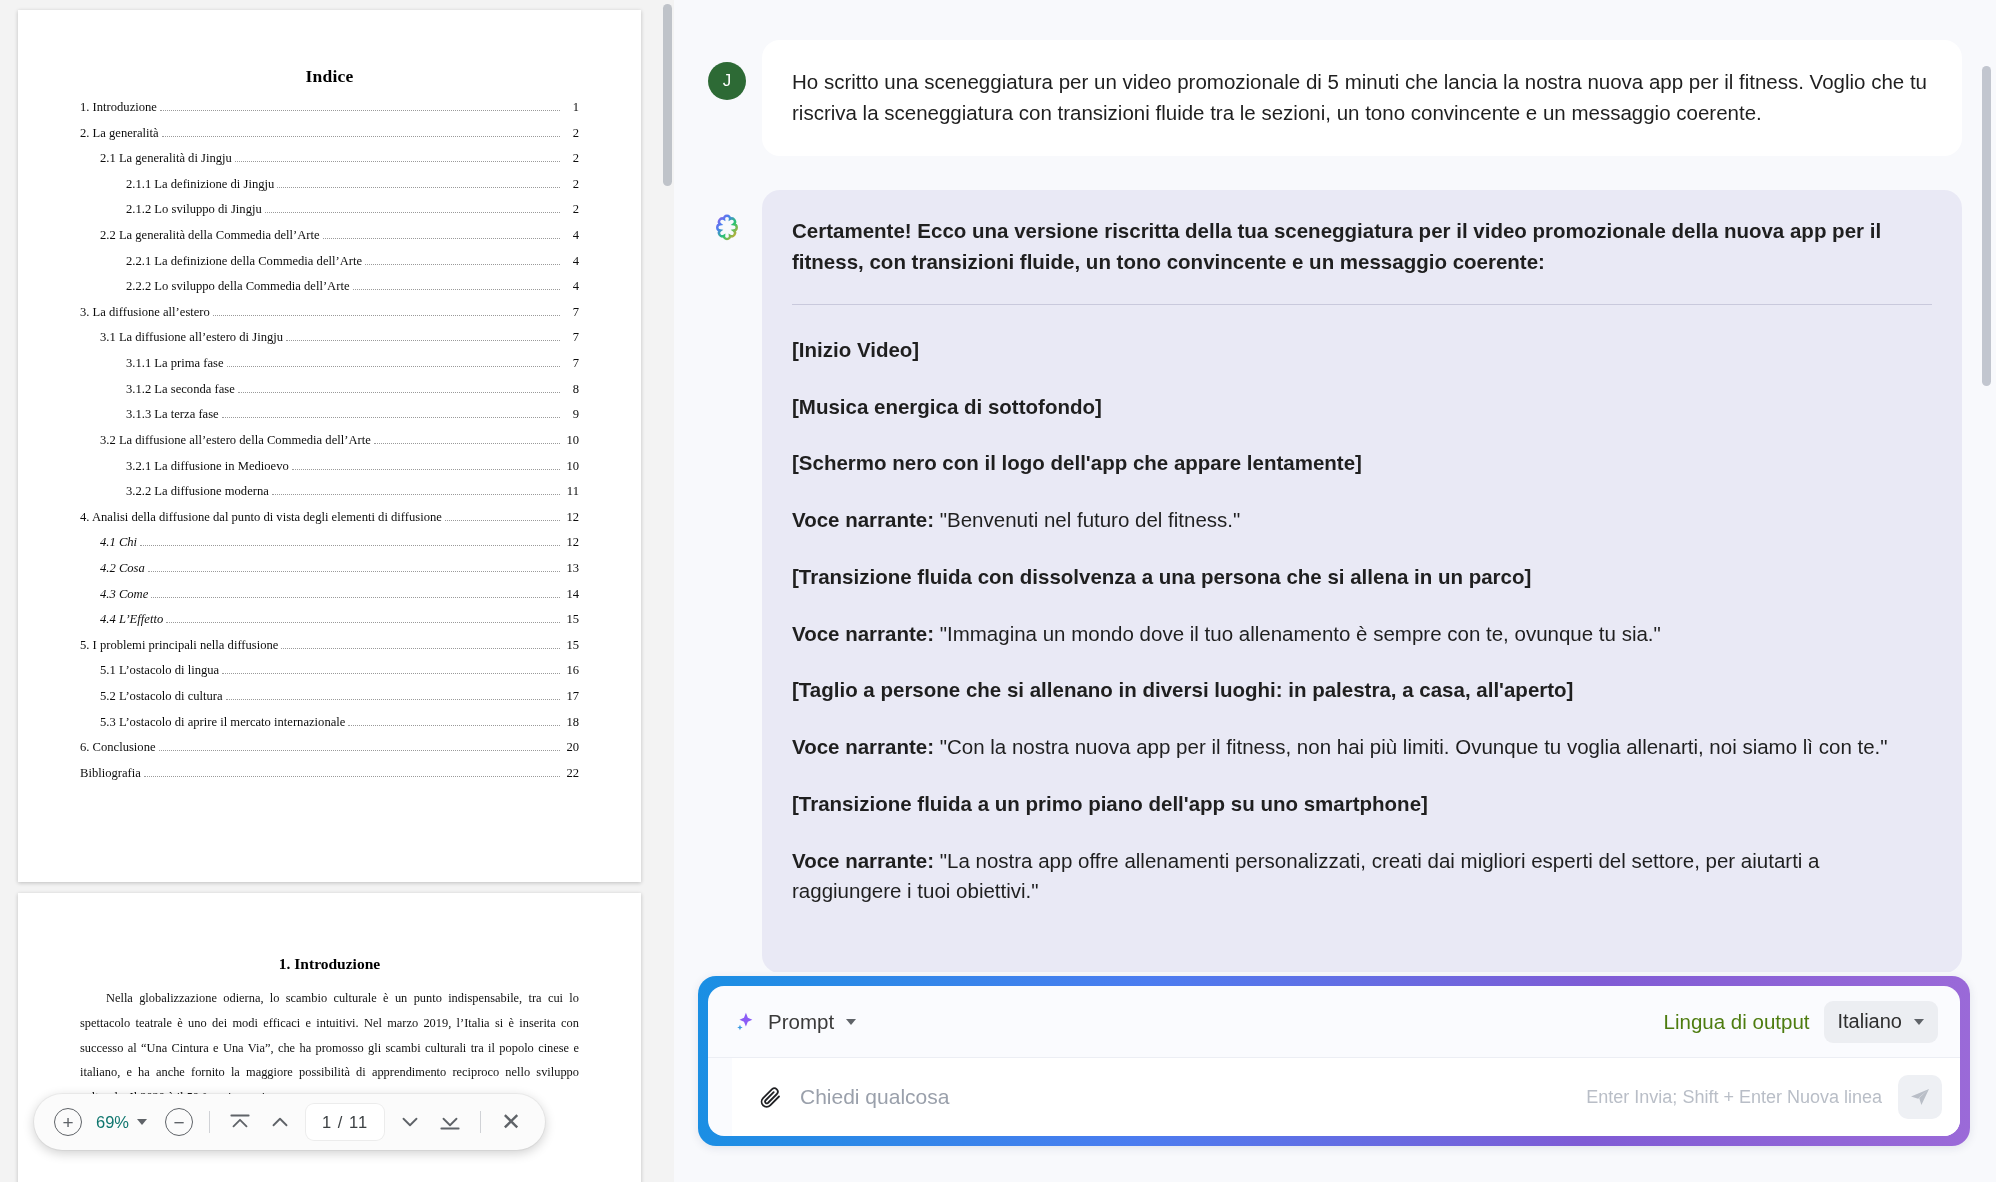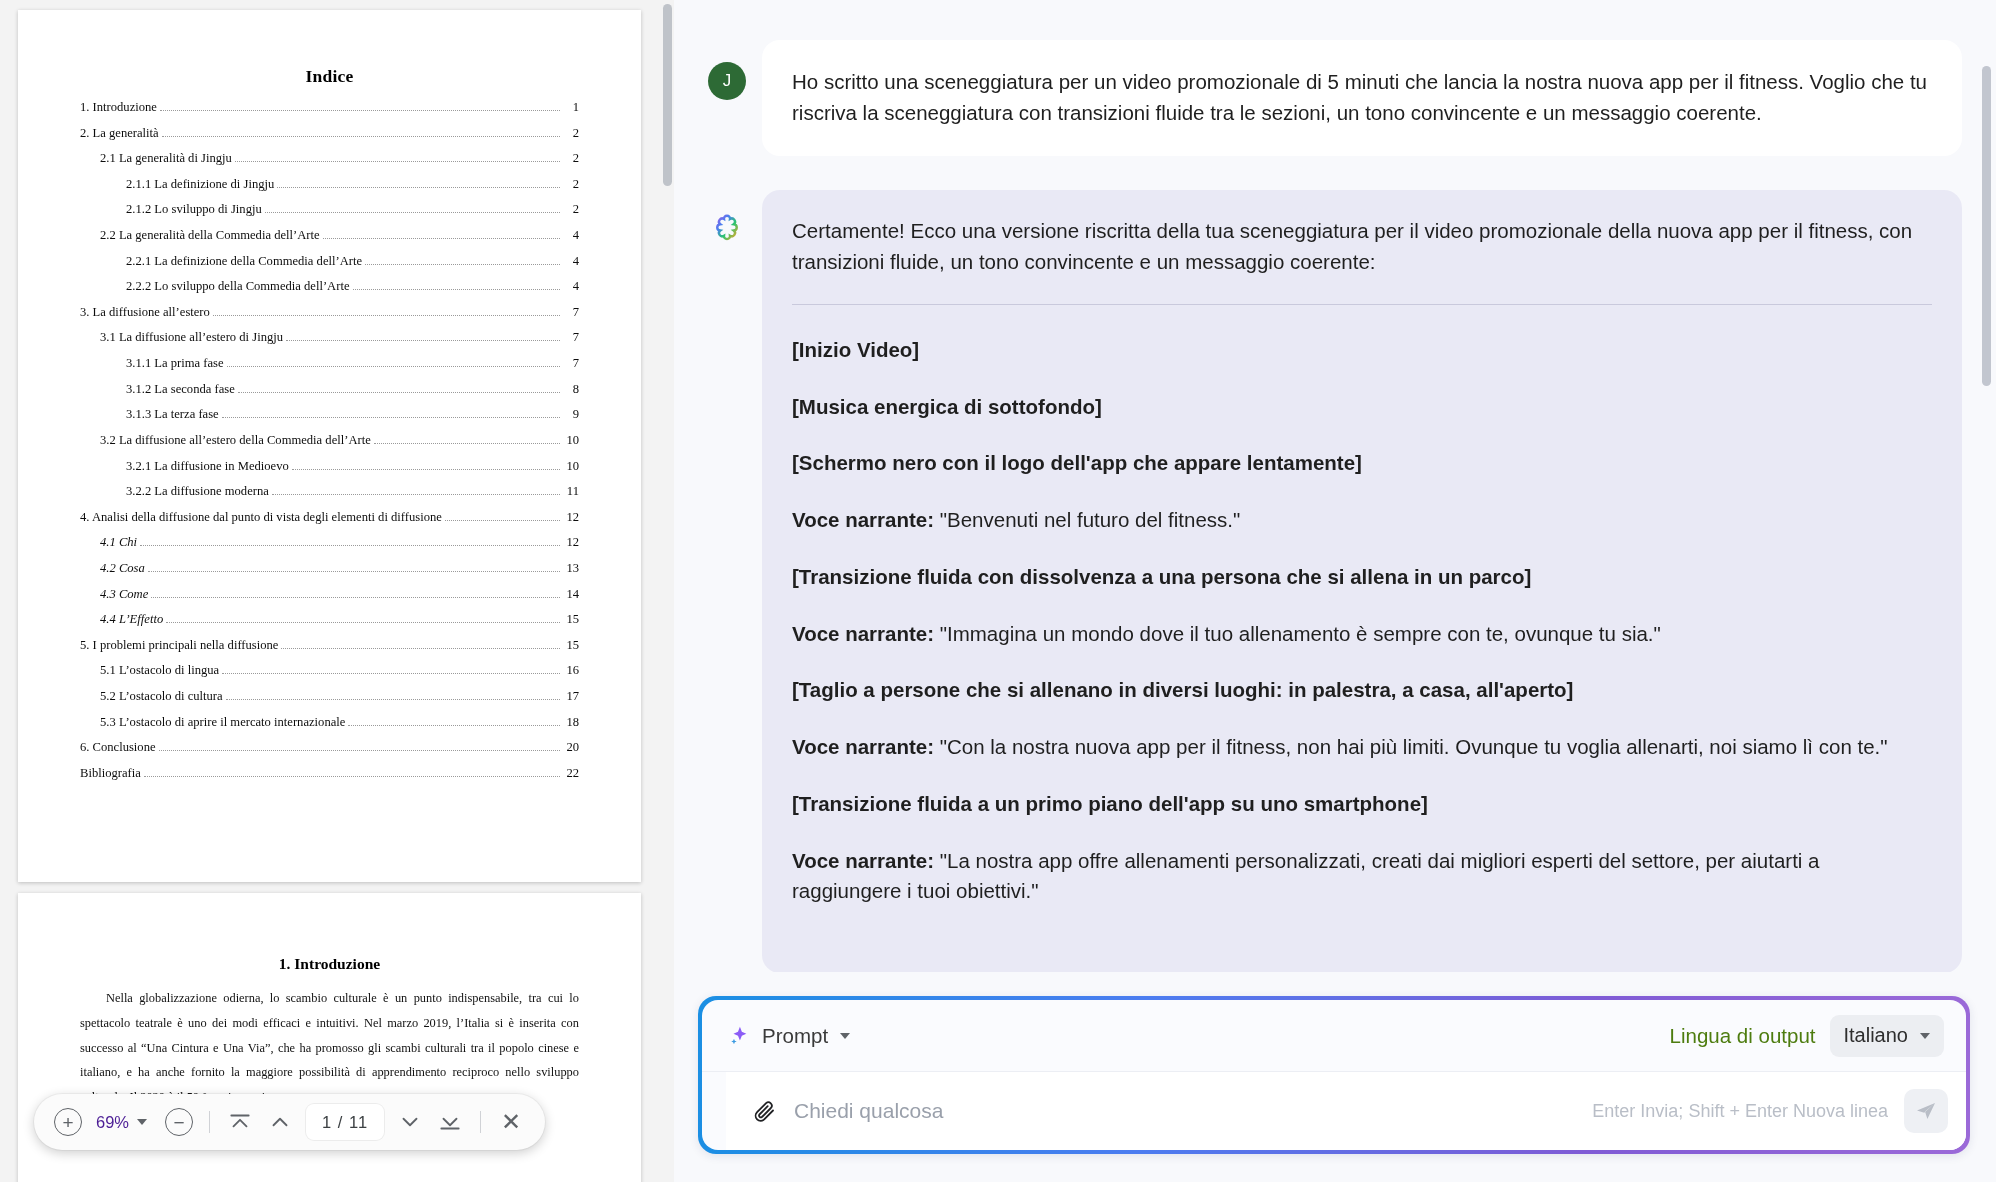--- a/index.html
+++ b/index.html
@@ -118,21 +118,21 @@
     flex: 0 0 auto;
   }
   .tb-circle {
     width: 28px; height: 28px; border-radius: 50%;
     border: 1.6px solid #5f6368;
     display: flex; align-items: center; justify-content: center;
     font-size: 19px; line-height: 1; color: #5f6368;
     font-family: "Liberation Sans", sans-serif;
   }
   .tb-zoom {
-    font-size: 16.5px; color: #4c1d95;
+    font-size: 16.5px; color: #0f766e;
     padding: 0 4px 0 8px; white-space: nowrap;
   }
   .tb-caret {
     width: 0; height: 0;
     border-left: 5px solid transparent;
     border-right: 5px solid transparent;
     border-top: 6px solid #5f6368;
     margin: 0 12px 0 4px;
   }
   .tb-sep {
@@ -191,21 +191,21 @@
   }
   .bubble-ai {
     flex: 1 1 auto;
     background: #e9e9f5;
     border-radius: 18px;
     padding: 26px 30px 40px 30px;
     font-size: 20.5px;
     line-height: 1.5;
     color: #1f1f1f;
   }
-  .bubble-ai .intro { margin-bottom: 8px; }
+  .bubble-ai .intro { margin-bottom: 8px; font-weight: bold; }
   .bubble-ai hr {
     border: none; border-top: 1px solid #c9c9dc;
     margin: 26px 0 30px 0;
   }
   .ai-line { margin-bottom: 26px; }
   .ai-line.b { font-weight: bold; }
   .ai-line .lead { font-weight: bold; }
 
   
   .chat-scrollbar {
@@ -214,23 +214,23 @@
   }
   .chat-thumb {
     position: absolute; top: 62px; left: 0;
     width: 9px; height: 320px;
     background: #c2c6cf; border-radius: 5px;
   }
 
   
   .prompt-wrap {
     position: absolute;
-    left: 24px; right: 26px; bottom: 28px;
+    left: 24px; right: 26px; bottom: 36px;
     border-radius: 18px;
-    padding: 4px;
+    padding: 10px;
     background: linear-gradient(95deg, #1a8fe3 0%, #4b7cf0 35%, #7f5bd5 70%, #9b6ad8 100%);
     box-shadow: 0 2px 10px rgba(30,40,90,.10);
   }
   .prompt-inner {
     background: #fafbfe;
     border-radius: 16px;
     overflow: hidden;
   }
   .prompt-top {
     height: 72px;

